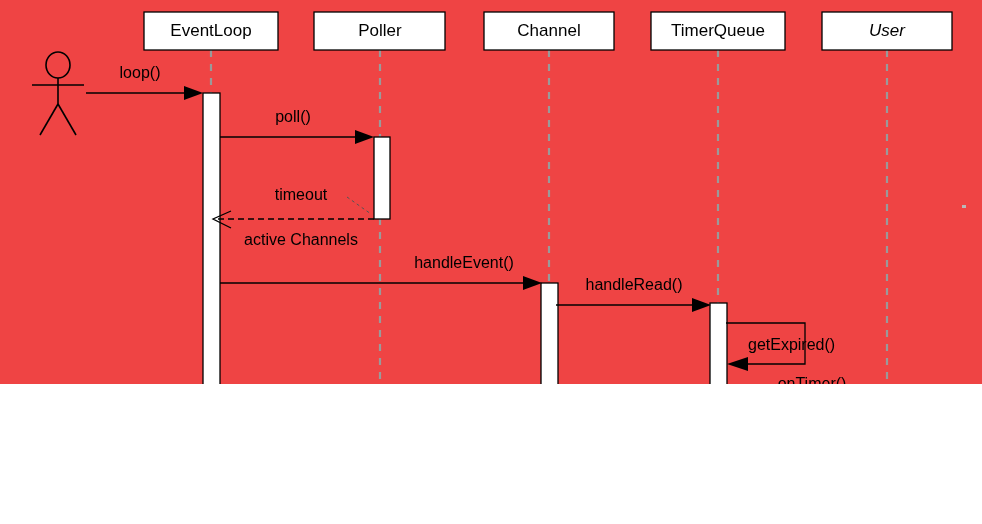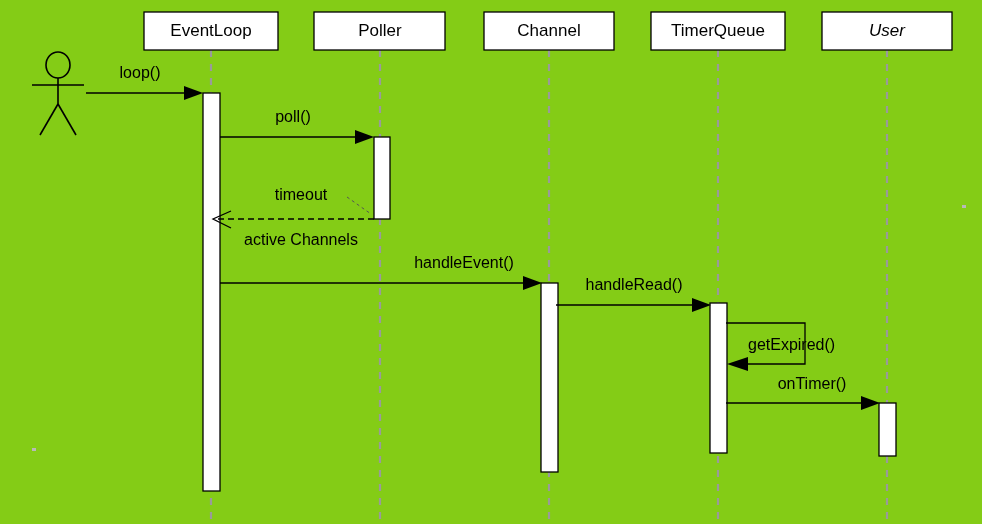--- a/index.html
+++ b/index.html
@@ -7,22 +7,22 @@
     margin: 0;
     padding: 0;
     background: #ffffff;
   }
   body {
     font-family: "Liberation Sans", sans-serif;
   }
   #diagram-root {
     position: relative;
     width: 982px;
-    height: 524px;
-    background: #84cc16;
+    height: 384px;
+    background: #ef4444;
     overflow: hidden;
   }
   svg#seq-svg {
     position: absolute;
     left: 0;
     top: 0;
     width: 982px;
     height: 524px;
     display: block;
   }

